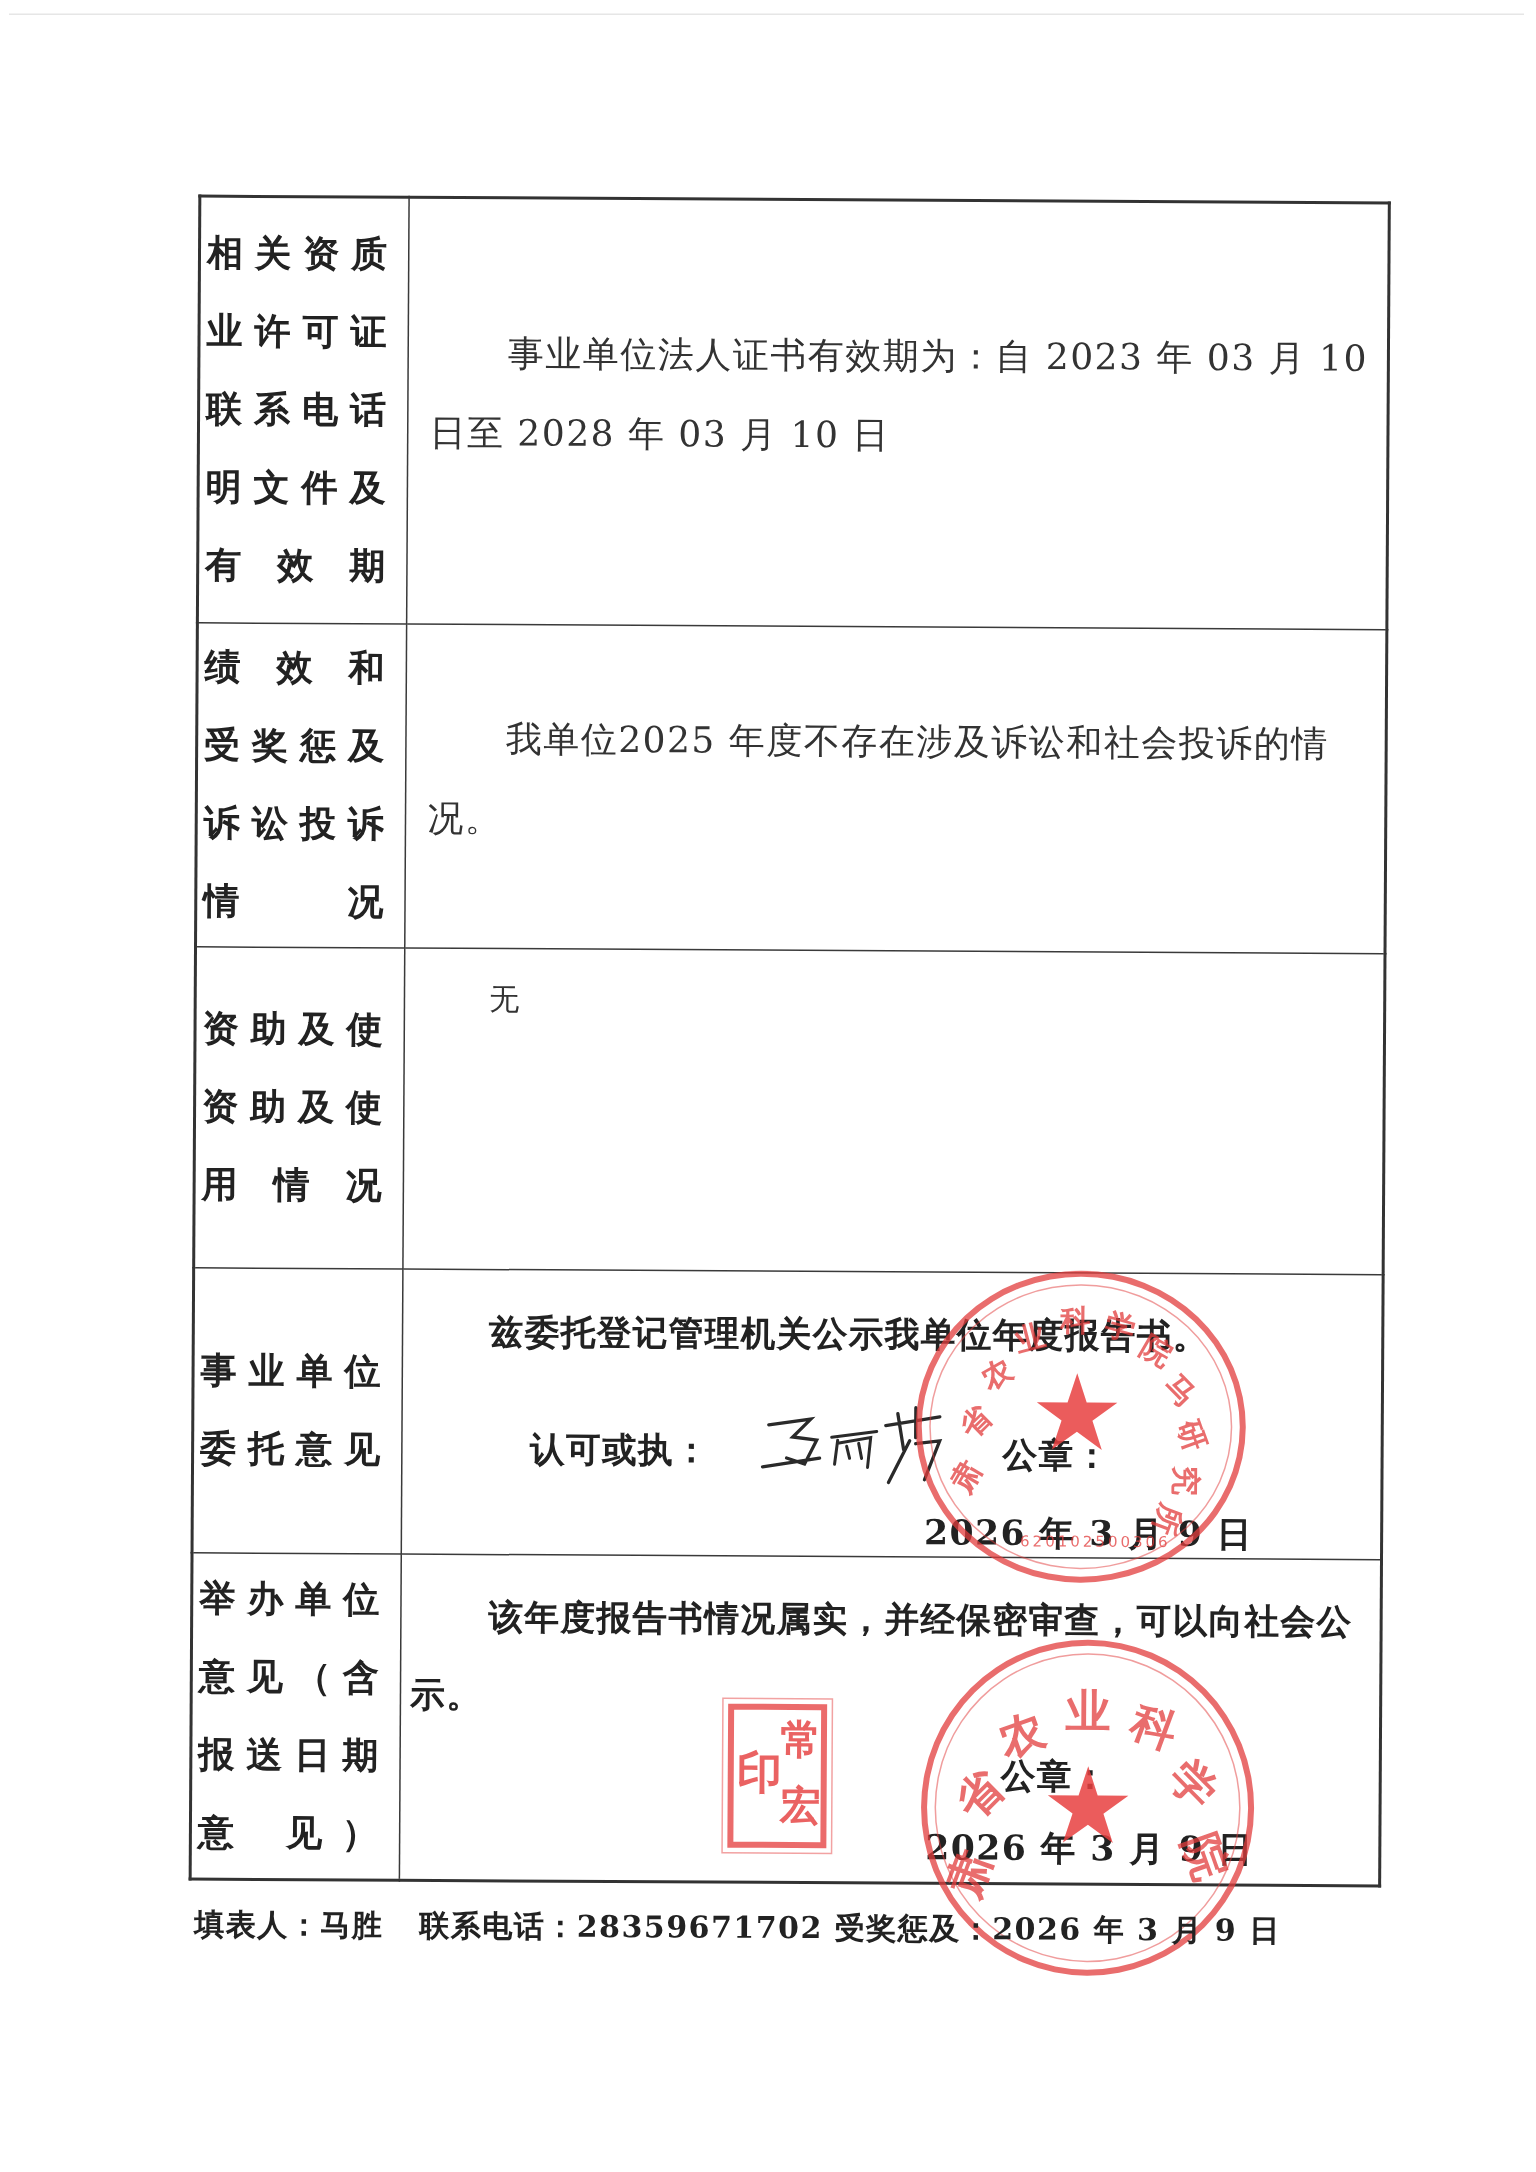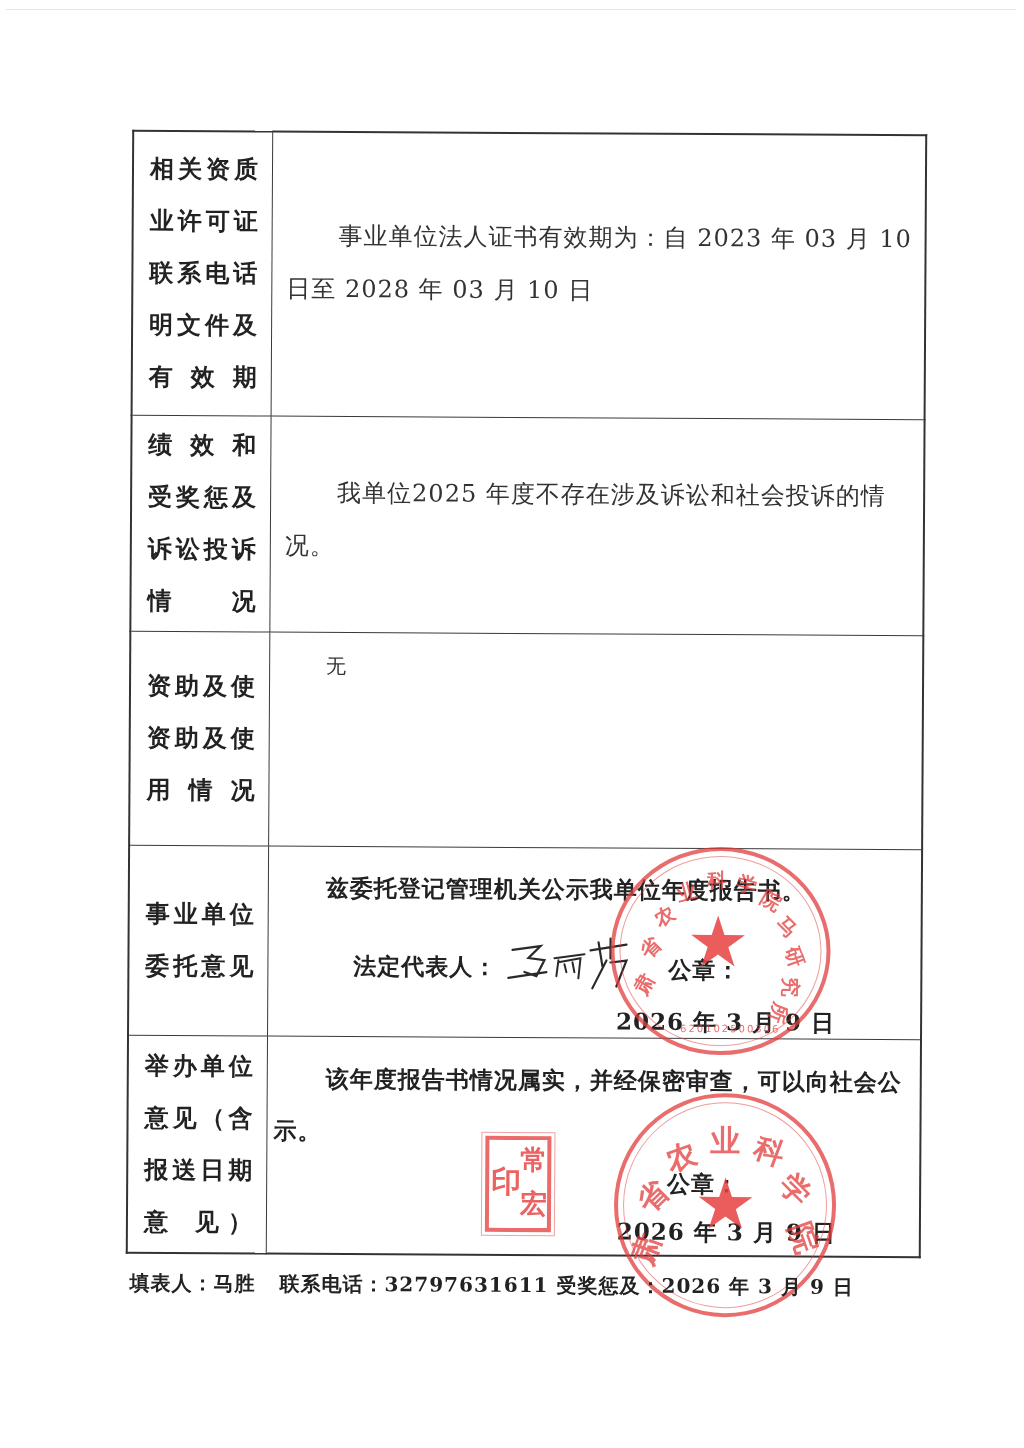--- a/index.html
+++ b/index.html
@@ -27,21 +27,21 @@
     border: 1.5px solid #3a3a3a; vertical-align: middle; padding: 0;
   }
   td.label {
     width: 138px; text-align: center;
   }
   .label-line {
     display: block; font-family: "DejaVu Sans", "Liberation Sans", sans-serif;
     font-weight: bold; font-size: 24px; letter-spacing: 2px;
     line-height: 52px; color: #222;
     text-align: justify; text-align-last: justify;
-    padding: 0 12px 0 16px;
+    padding: 0 12px 0 4px;
   }
   td.content { position: relative; }
   .body-text {
     font-family: "DejaVu Serif", "Liberation Serif", serif;
     font-size: 24px; line-height: 53px; color: #333;
     padding: 0 10px 0 14px;
     letter-spacing: 1px;
   }
   .indent { text-indent: 52px; }
   .bold-text {
@@ -135,21 +135,21 @@
       </td>
     </tr>
 
     <tr class="r4">
       <td class="label">
         <span class="label-line">事业单位</span>
         <span class="label-line">委托意见</span>
       </td>
       <td class="content">
         <div class="abs bold-text" style="left:57px; top:26px;">兹委托登记管理机关公示我单位年度报告书。</div>
-        <div class="abs bold-text" style="left:85px; top:104px;">法定代表人：</div>
+        <div class="abs bold-text" style="left:85px; top:104px;">认可或执：</div>
         <svg class="sig" style="left:238px; top:88px;" width="140" height="55" viewBox="0 0 140 55">
           <path d="M6 14 L34 10 L22 22 L38 24 L30 40 L18 36 M2 42 L40 36" fill="none" stroke="#2a2a2a" stroke-width="2.2" stroke-linecap="round"></path>
           <path d="M48 22 L78 18 M52 24 L50 40 M52 26 L74 22 L72 42 M58 28 L60 36 M66 26 L68 36" fill="none" stroke="#2a2a2a" stroke-width="2" stroke-linecap="round"></path>
           <path d="M92 6 L96 30 M84 14 L120 8 M104 2 L104 22 M100 24 L86 52 M104 26 L120 24 L110 50" fill="none" stroke="#2a2a2a" stroke-width="2.2" stroke-linecap="round"></path>
         </svg>
         <div class="abs bold-text" style="left:400px; top:106px;">公章：</div>
         <div class="abs bold-text" style="left:348px; top:158px;">2026 年 3 月 9 日</div>
       </td>
     </tr>
 
@@ -199,15 +199,15 @@
     <div class="arc-char" style="left:20px; top:80px; font-size:30px; transform:rotate(-45deg);">省</div>
     <div class="arc-char" style="left:48px; top:40px; font-size:30px; transform:rotate(-20deg);">农</div>
     <div class="arc-char" style="left:92px; top:24px; font-size:30px;">业</div>
     <div class="arc-char" style="left:136px; top:34px; font-size:30px; transform:rotate(20deg);">科</div>
     <div class="arc-char" style="left:162px; top:72px; font-size:30px; transform:rotate(45deg);">学</div>
     <div class="arc-char" style="left:170px; top:120px; font-size:30px; transform:rotate(70deg);">院</div>
   </div>
 
   <div class="footer">
     <span>填表人：</span><span>马胜</span>&nbsp;&nbsp;
-    <span>联系电话：</span><span>32797631611</span>&nbsp;<span>受奖惩及：</span><span>2026 年 3 月 9 日</span>
+    <span>联系电话：</span><span>28359671702</span>&nbsp;<span>受奖惩及：</span><span>2026 年 3 月 9 日</span>
   </div>
 </div>
 
 </body></html>

